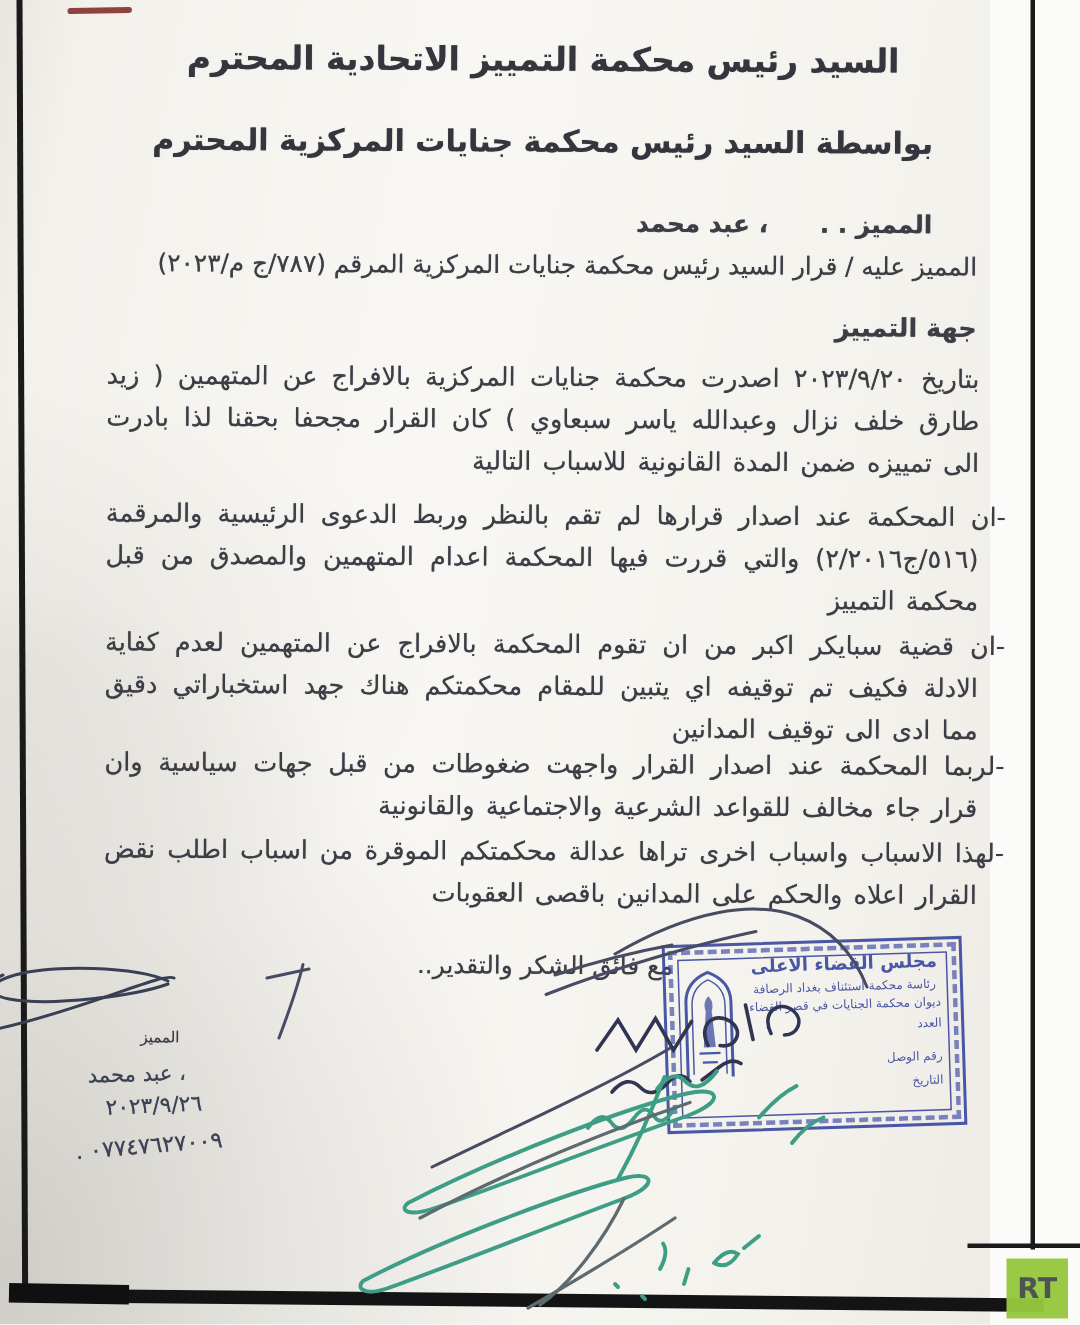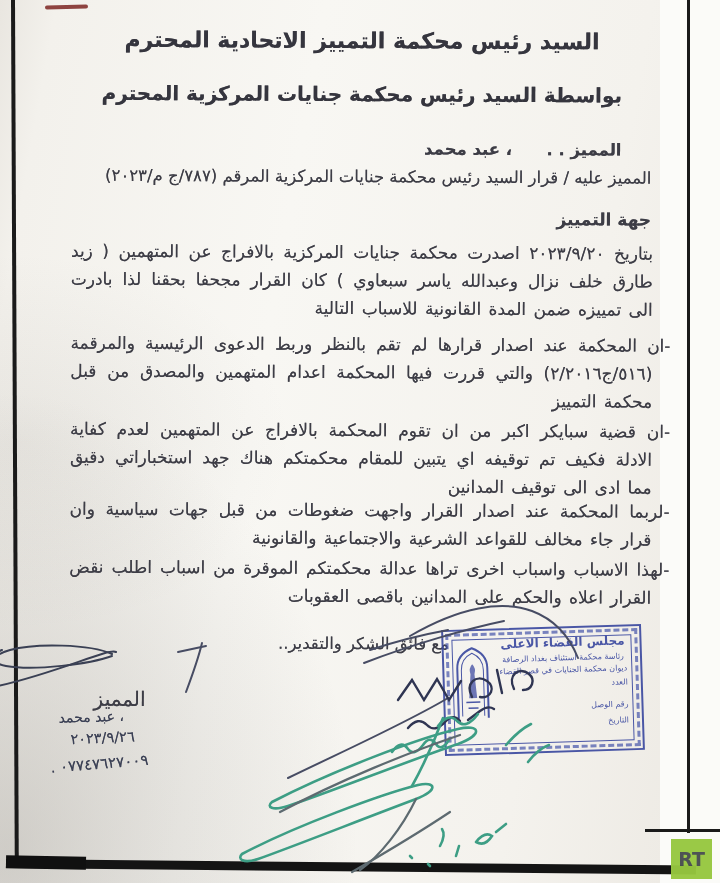--- a/index.html
+++ b/index.html
@@ -47,21 +47,21 @@
     text-align:justify;word-spacing:2px;
   }
   .p1{top:238px;}
   .p2{top:330px;}
   .p3{top:416px;}
   .p4{top:496px;}
   .p5{top:554px;}
   .indent{padding-right:18px;text-indent:-18px;}
   .closing{left:200px;top:634px;width:250px;text-align:right;font-size:16.5px;}
   .sig-block div{position:absolute;color:#3b4157;}
-  .sig-role{left:95px;top:688px;font-size:20px;color:#3d3d46 !important;}
+  .sig-role{left:95px;top:688px;font-size:10px;color:#3d3d46 !important;}
   .sig-name{left:60px;top:710px;font-size:14px;transform:rotate(-2deg);letter-spacing:1px;}
   .sig-date{left:72px;top:731px;font-size:14.5px;transform:rotate(-3deg);letter-spacing:2px;}
   .sig-phone{left:52px;top:756px;font-size:15px;transform:rotate(-5deg);letter-spacing:2.5px;white-space:pre;}
   
   .stamp{
     position:absolute;left:443px;top:627px;width:196px;height:122px;
     border:2px solid #3c4aa0;transform:rotate(-1.8deg);
     opacity:.92;color:#3c4aa0;
   }
   .stamp::before{content:"";position:absolute;inset:2px;border:3px dashed #4150a8;opacity:.75;}

